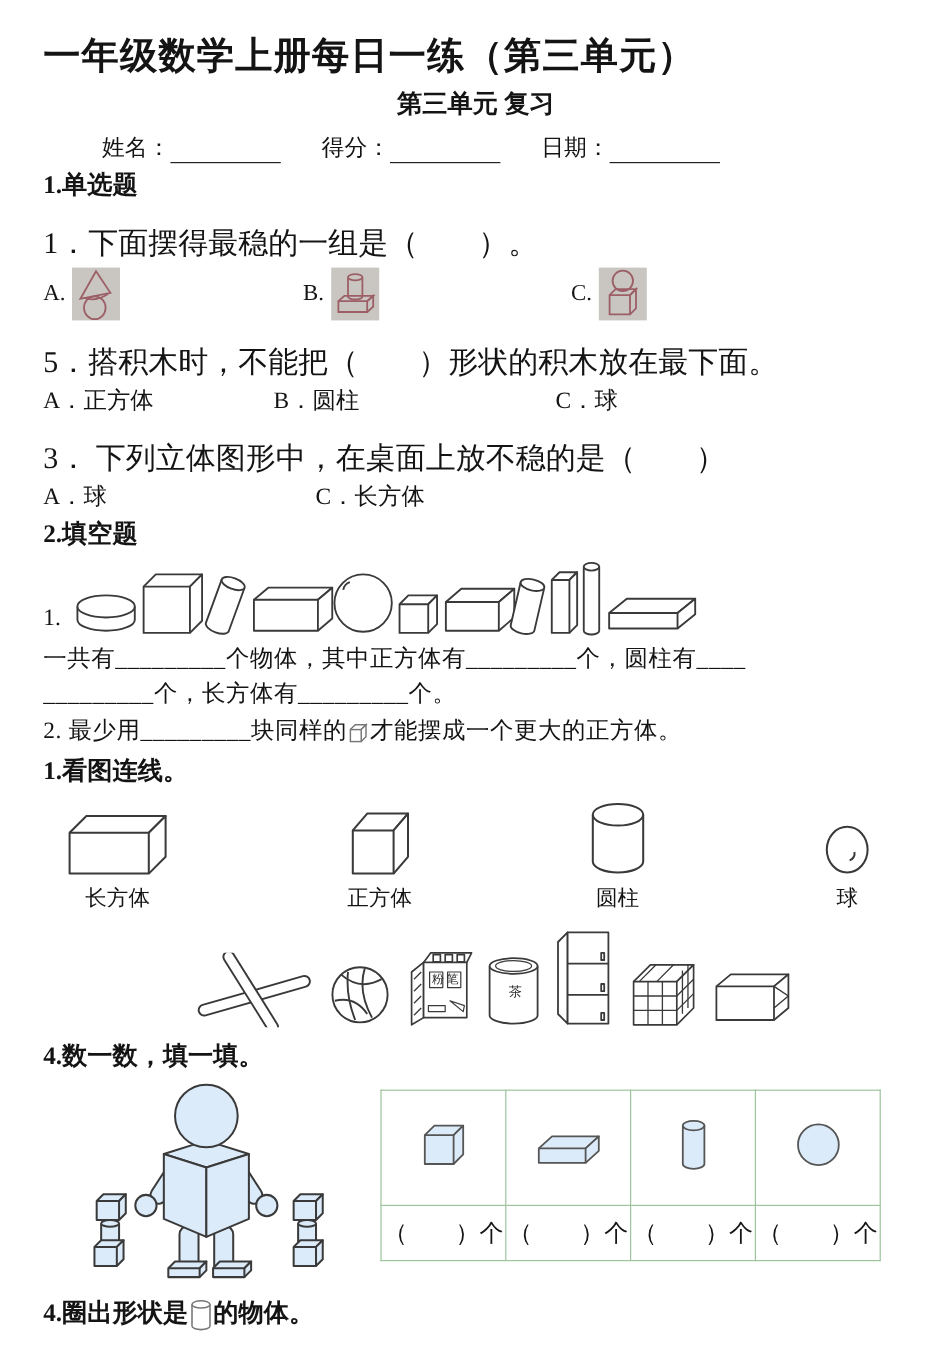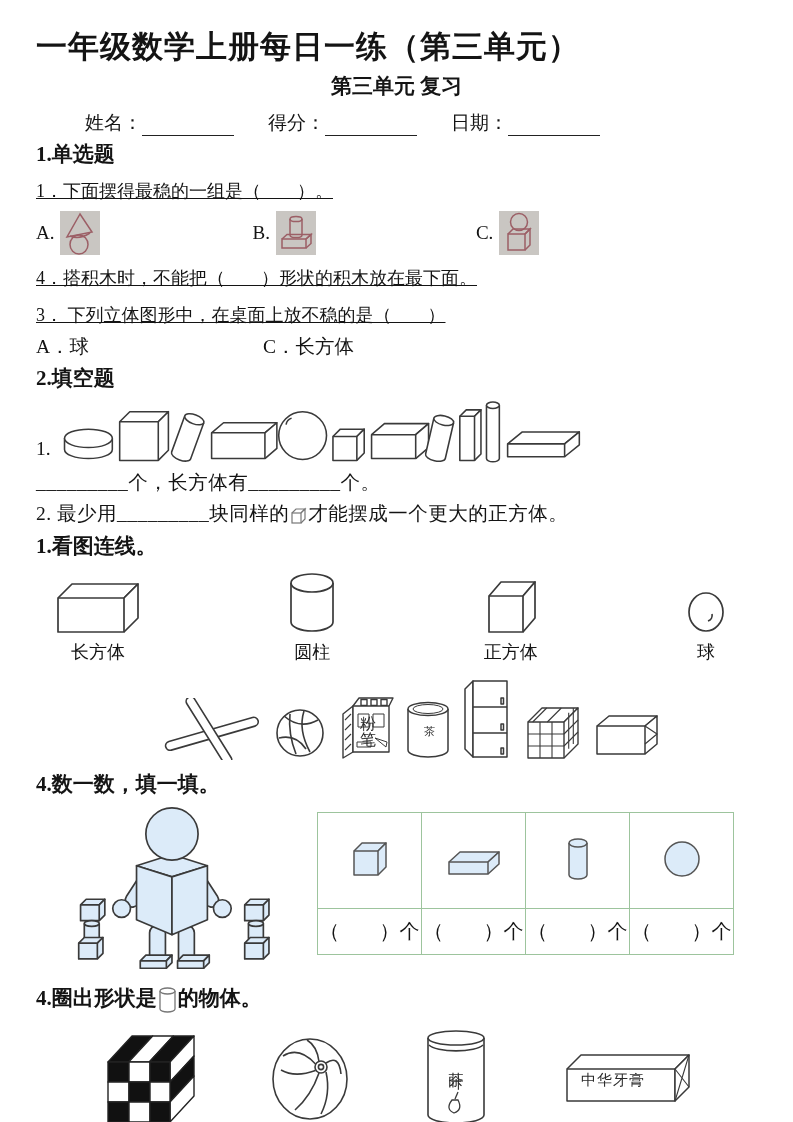--- a/index.html
+++ b/index.html
@@ -11,21 +11,21 @@
   .page { padding:26px 36px 0 36px; }
 
   .title { font-size:31px; font-weight:bold; letter-spacing:1px; }
   .subtitle { text-align:center; font-size:21px; font-weight:bold; margin-top:4px; }
 
   .fields { display:flex; margin:10px 0 2px 49px; font-size:19px; align-items:flex-end; }
   .field { margin-right:34px; white-space:nowrap; }
   .blank-line { display:inline-block; width:92px; height:20px; border-bottom:1.6px solid #222; vertical-align:bottom; }
 
   .sec-h { font-size:21px; font-weight:bold; margin-top:4px; }
-  .q-text { font-size:18px; margin-top:10px; line-height:27px;text-decoration:underline; }
+  .q-text { font-size:25px; margin-top:22px; line-height:27px; }
 
   .opt-img-row { display:flex; align-items:center; margin-top:6px; }
   .opt-img { display:flex; align-items:center; }
   .opt-letter { font-size:19px; margin-right:6px; }
   .opt-frame { background:#c9c6c2; display:inline-block; line-height:0; }
 
   .opt-text-row { display:flex; font-size:19.5px; margin-top:4px; }
 
   .shape-strip-row { display:flex; align-items:flex-end; margin-top:2px; }
   .strip-no { font-size:19.5px; margin-right:8px; padding-bottom:8px; }
@@ -35,21 +35,21 @@
 
   .connect-shapes { display:flex; justify-content:space-between; padding:10px 30px 0 18px; align-items:flex-end; }
   .connect-item { display:flex; flex-direction:column; align-items:center; }
   .connect-label { font-size:18px; margin-top:6px; }
 
   .objects-row { display:flex; align-items:flex-end; margin:14px 0 0 122px; }
   .objects-row .obj { margin-right:11px; }
 
   .obj { position:relative; line-height:0; }
   .obj-label { position:absolute; font-family:"Liberation Serif",serif; color:#2a2a2a; line-height:1; }
-  .lbl-chalk { left:23px; top:26px; font-size:16px; letter-spacing:2px; }
+  .lbl-chalk { left:23px; top:26px; font-size:10px; letter-spacing:2px; }
   .lbl-tea   { left:18px; top:26px; font-size:11px; }
   .lbl-tealeaf { left:24px; top:32px; font-size:15px; writing-mode:vertical-rl; letter-spacing:3px; }
   .lbl-paste { left:22px; top:26px; font-size:15px; letter-spacing:1px; }
 
   .count-sec { display:flex; align-items:flex-start; margin-top:8px; }
   .count-table { border-collapse:collapse; margin:6px 0 0 28px; }
   .count-table td {
     border:1.6px solid #9dc49d; text-align:center; vertical-align:middle;
     width:104px;
   }
@@ -111,21 +111,26 @@
             <circle cx="20" cy="11" r="8.5"></circle>
             <path d="M9,23 h17 v16 h-17 z"></path>
             <path d="M9,23 L14,18 L31,18 L26,23"></path>
             <path d="M26,23 L31,18 L31,34 L26,39"></path>
           </g>
         </svg>
       </span>
     </span>
   </div>
 
-  <div class="q-text">4．搭积木时，不能把（　　）形状的积木放在最下面。</div>
+  <div class="q-text">5．搭积木时，不能把（　　）形状的积木放在最下面。</div>
+  <div class="opt-text-row">
+    <span style="width:192px">A．正方体</span>
+    <span style="width:235px">B．圆柱</span>
+    <span>C．球</span>
+  </div>
 
   <div class="q-text">3． 下列立体图形中，在桌面上放不稳的是（　　）</div>
   <div class="opt-text-row">
     <span style="width:227px">A．球</span>
     <span>C．长方体</span>
   </div>
 
   <div class="sec-h">2.填空题</div>
   <div class="shape-strip-row">
     <span class="strip-no">1.</span>
@@ -172,20 +177,21 @@
           <path d="M465,12 L465,70 A7,3.5 0 0 0 479,70 L479,12"></path>
           <ellipse cx="472" cy="12" rx="7" ry="3.5"></ellipse>
 
           <path d="M488,54 L504,41 L566,41 L550,54"></path>
           <path d="M550,54 L566,41 L566,55 L550,68"></path>
           <rect x="488" y="54" width="62" height="14"></rect>
         </g>
       </svg>
     </span>
   </div>
+  <div class="fill-line">一共有_________个物体，其中正方体有_________个，圆柱有____</div>
   <div class="fill-line">_________个，长方体有_________个。</div>
   <div class="fill-line mt2">
     <span>2. 最少用_________块同样的</span><span class="inline-icon"><svg width="17" height="18" viewBox="0 0 17 18">
           <g fill="#fff" stroke="#777" stroke-width="1.2">
             <path d="M2,6 L6,2 L15,2 L11,6"></path>
             <path d="M11,6 L15,2 L15,12 L11,16"></path>
             <rect x="2" y="6" width="9" height="10"></rect>
           </g>
         </svg></span><span>才能摆成一个更大的正方体。</span>
   </div>
@@ -199,40 +205,40 @@
           <path d="M4,28 L18,14 L84,14 L70,28"></path>
               <path d="M70,28 L84,14 L84,48 L70,62"></path>
               <rect x="4" y="28" width="66" height="34"></rect>
         </g>
           </svg>
       </span>
       <span class="connect-label">长方体</span>
     </div>
     <div class="connect-item">
       <span style="line-height:0">
-        <svg width="48" height="62" viewBox="0 0 48 62">
-            <g fill="#fff" stroke="#3a3a3a" stroke-width="1.7">
-          <path d="M3,11 L3,50 A21,9 0 0 0 45,50 L45,11"></path>
-              <ellipse cx="24" cy="11" rx="21" ry="9"></ellipse>
-        </g>
-          </svg>
-      </span>
-      <span class="connect-label">圆柱</span>
-    </div>
-    <div class="connect-item">
-      <span style="line-height:0">
         <svg width="56" height="60" viewBox="0 0 56 60">
             <g fill="#fff" stroke="#3a3a3a" stroke-width="1.7" stroke-linejoin="round">
           <path d="M6,22 L18,8 L52,8 L40,22"></path>
               <path d="M40,22 L52,8 L52,44 L40,58"></path>
               <rect x="6" y="22" width="34" height="36"></rect>
         </g>
           </svg>
       </span>
       <span class="connect-label">正方体</span>
+    </div>
+    <div class="connect-item">
+      <span style="line-height:0">
+        <svg width="48" height="62" viewBox="0 0 48 62">
+            <g fill="#fff" stroke="#3a3a3a" stroke-width="1.7">
+          <path d="M3,11 L3,50 A21,9 0 0 0 45,50 L45,11"></path>
+              <ellipse cx="24" cy="11" rx="21" ry="9"></ellipse>
+        </g>
+          </svg>
+      </span>
+      <span class="connect-label">圆柱</span>
     </div>
     <div class="connect-item">
       <span style="line-height:0">
         <svg width="42" height="44" viewBox="0 0 42 44">
             <g fill="#fff" stroke="#3a3a3a" stroke-width="1.7">
           <ellipse cx="21" cy="22" rx="17" ry="19"></ellipse>
               <path d="M27,24 a6,6 0 0 1 -4,7" fill="none"></path>
         </g>
           </svg>
       </span>

